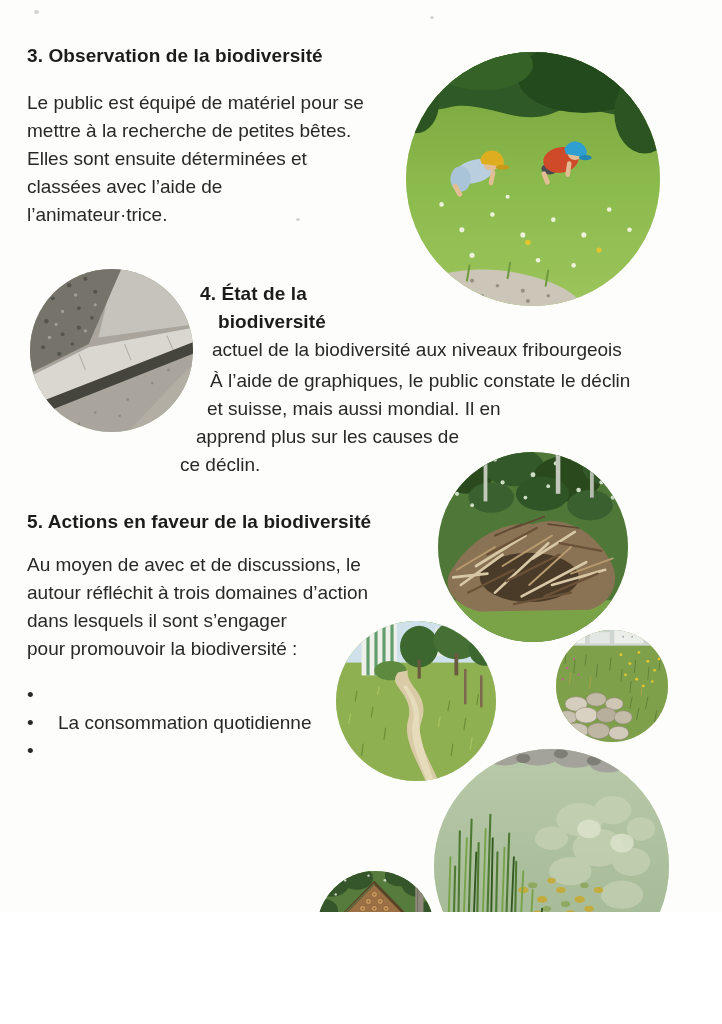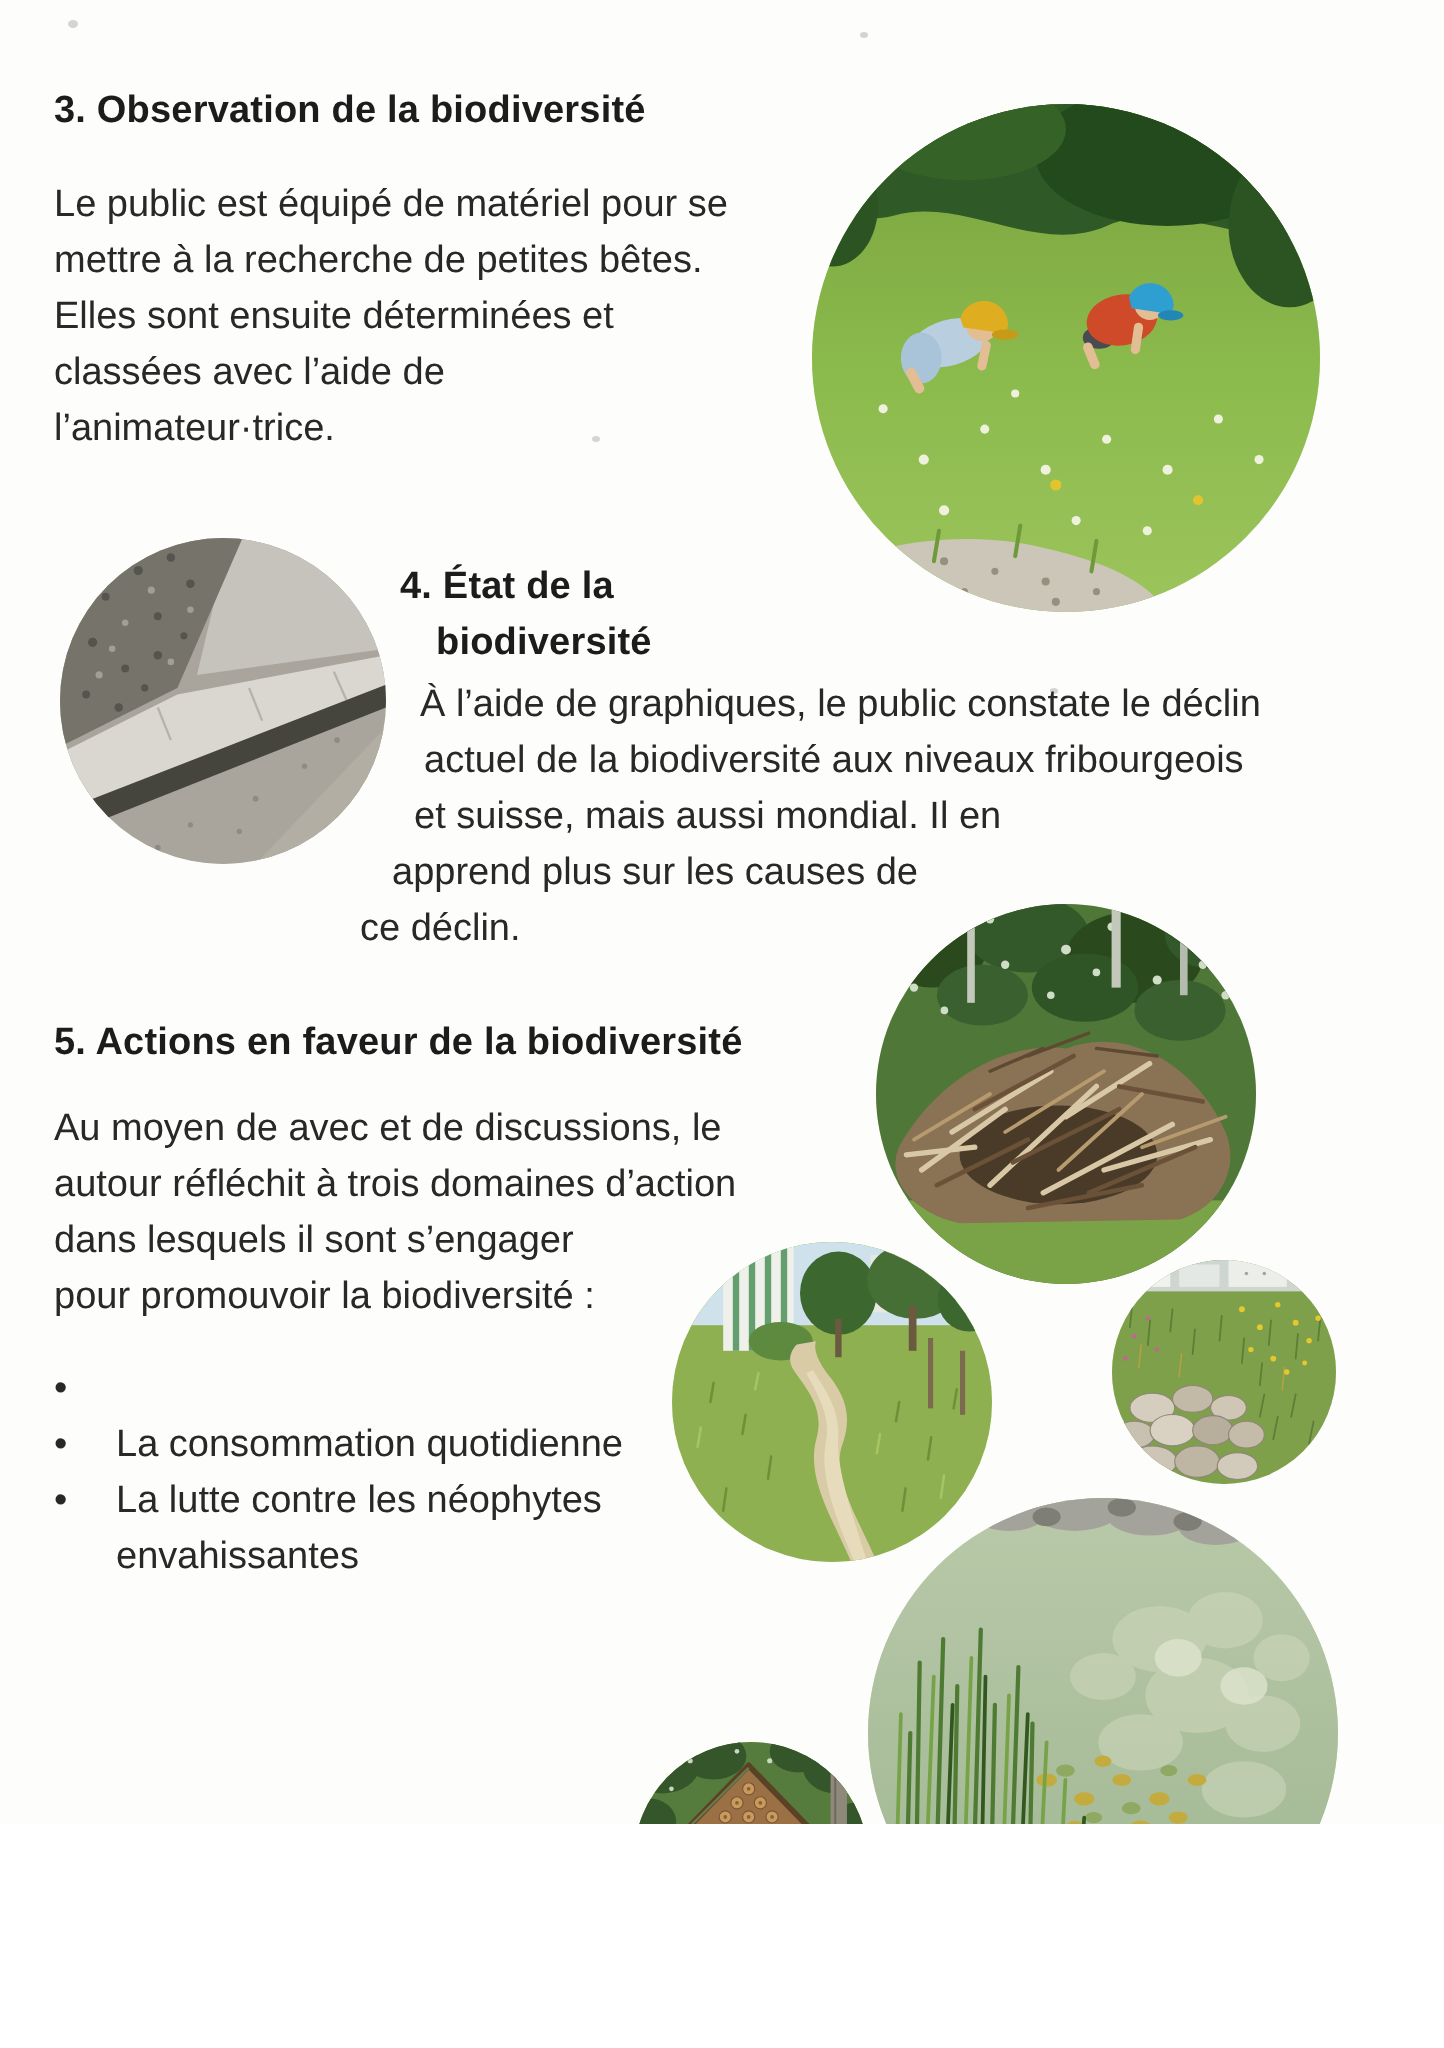--- a/index.html
+++ b/index.html
@@ -53,22 +53,22 @@
     <div class="ln">Le public est équipé de matériel pour se</div>
     <div class="ln">mettre à la recherche de petites bêtes.</div>
     <div class="ln">Elles sont ensuite déterminées et</div>
     <div class="ln">classées avec l’aide de</div>
     <div class="ln">l’animateur·trice.</div>
   </div>
 
   <div class="t" id="s4">
     <div class="ln b pl20">4. État de la</div>
     <div class="ln b pl38">biodiversité</div>
+    <div class="ln pl32">actuel de la biodiversité aux niveaux fribourgeois</div>
     <div class="ln pl30 mt3">À l’aide de graphiques, le public constate le déclin</div>
-    <div class="ln pl32">actuel de la biodiversité aux niveaux fribourgeois</div>
     <div class="ln pl27">et suisse, mais aussi mondial. Il en</div>
     <div class="ln pl16">apprend plus sur les causes de</div>
     <div class="ln pl0">ce déclin.</div>
   </div>
 
   <div class="t b" id="s5h">5. Actions en faveur de la biodiversité</div>
   <div class="t" id="s5b">
     <div class="ln">Au moyen de avec et de discussions, le</div>
     <div class="ln">autour réfléchit à trois domaines d’action</div>
     <div class="ln">dans lesquels il sont s’engager</div>
@@ -80,24 +80,20 @@
       <span class="bdot">•</span>
     </div>
     <div class="bullet">
       <span class="bdot">•</span>
       <div>
         <div class="ln">La consommation quotidienne</div>
       </div>
     </div>
     <div class="bullet">
       <span class="bdot">•</span>
-      <div>
-        <div class="ln">La lutte contre les néophytes</div>
-        <div class="ln">envahissantes</div>
-      </div>
     </div>
   </div>
 
   <div class="photo" id="p-kids">
     <svg viewBox="0 0 100 100" preserveAspectRatio="none">
       <defs>
         <linearGradient id="g1" x1="0" y1="0" x2="0" y2="1">
           <stop offset="0" stop-color="#79a23e"></stop>
             <stop offset="0.55" stop-color="#8cbb4d"></stop>
             <stop offset="1" stop-color="#9cc45c"></stop>

